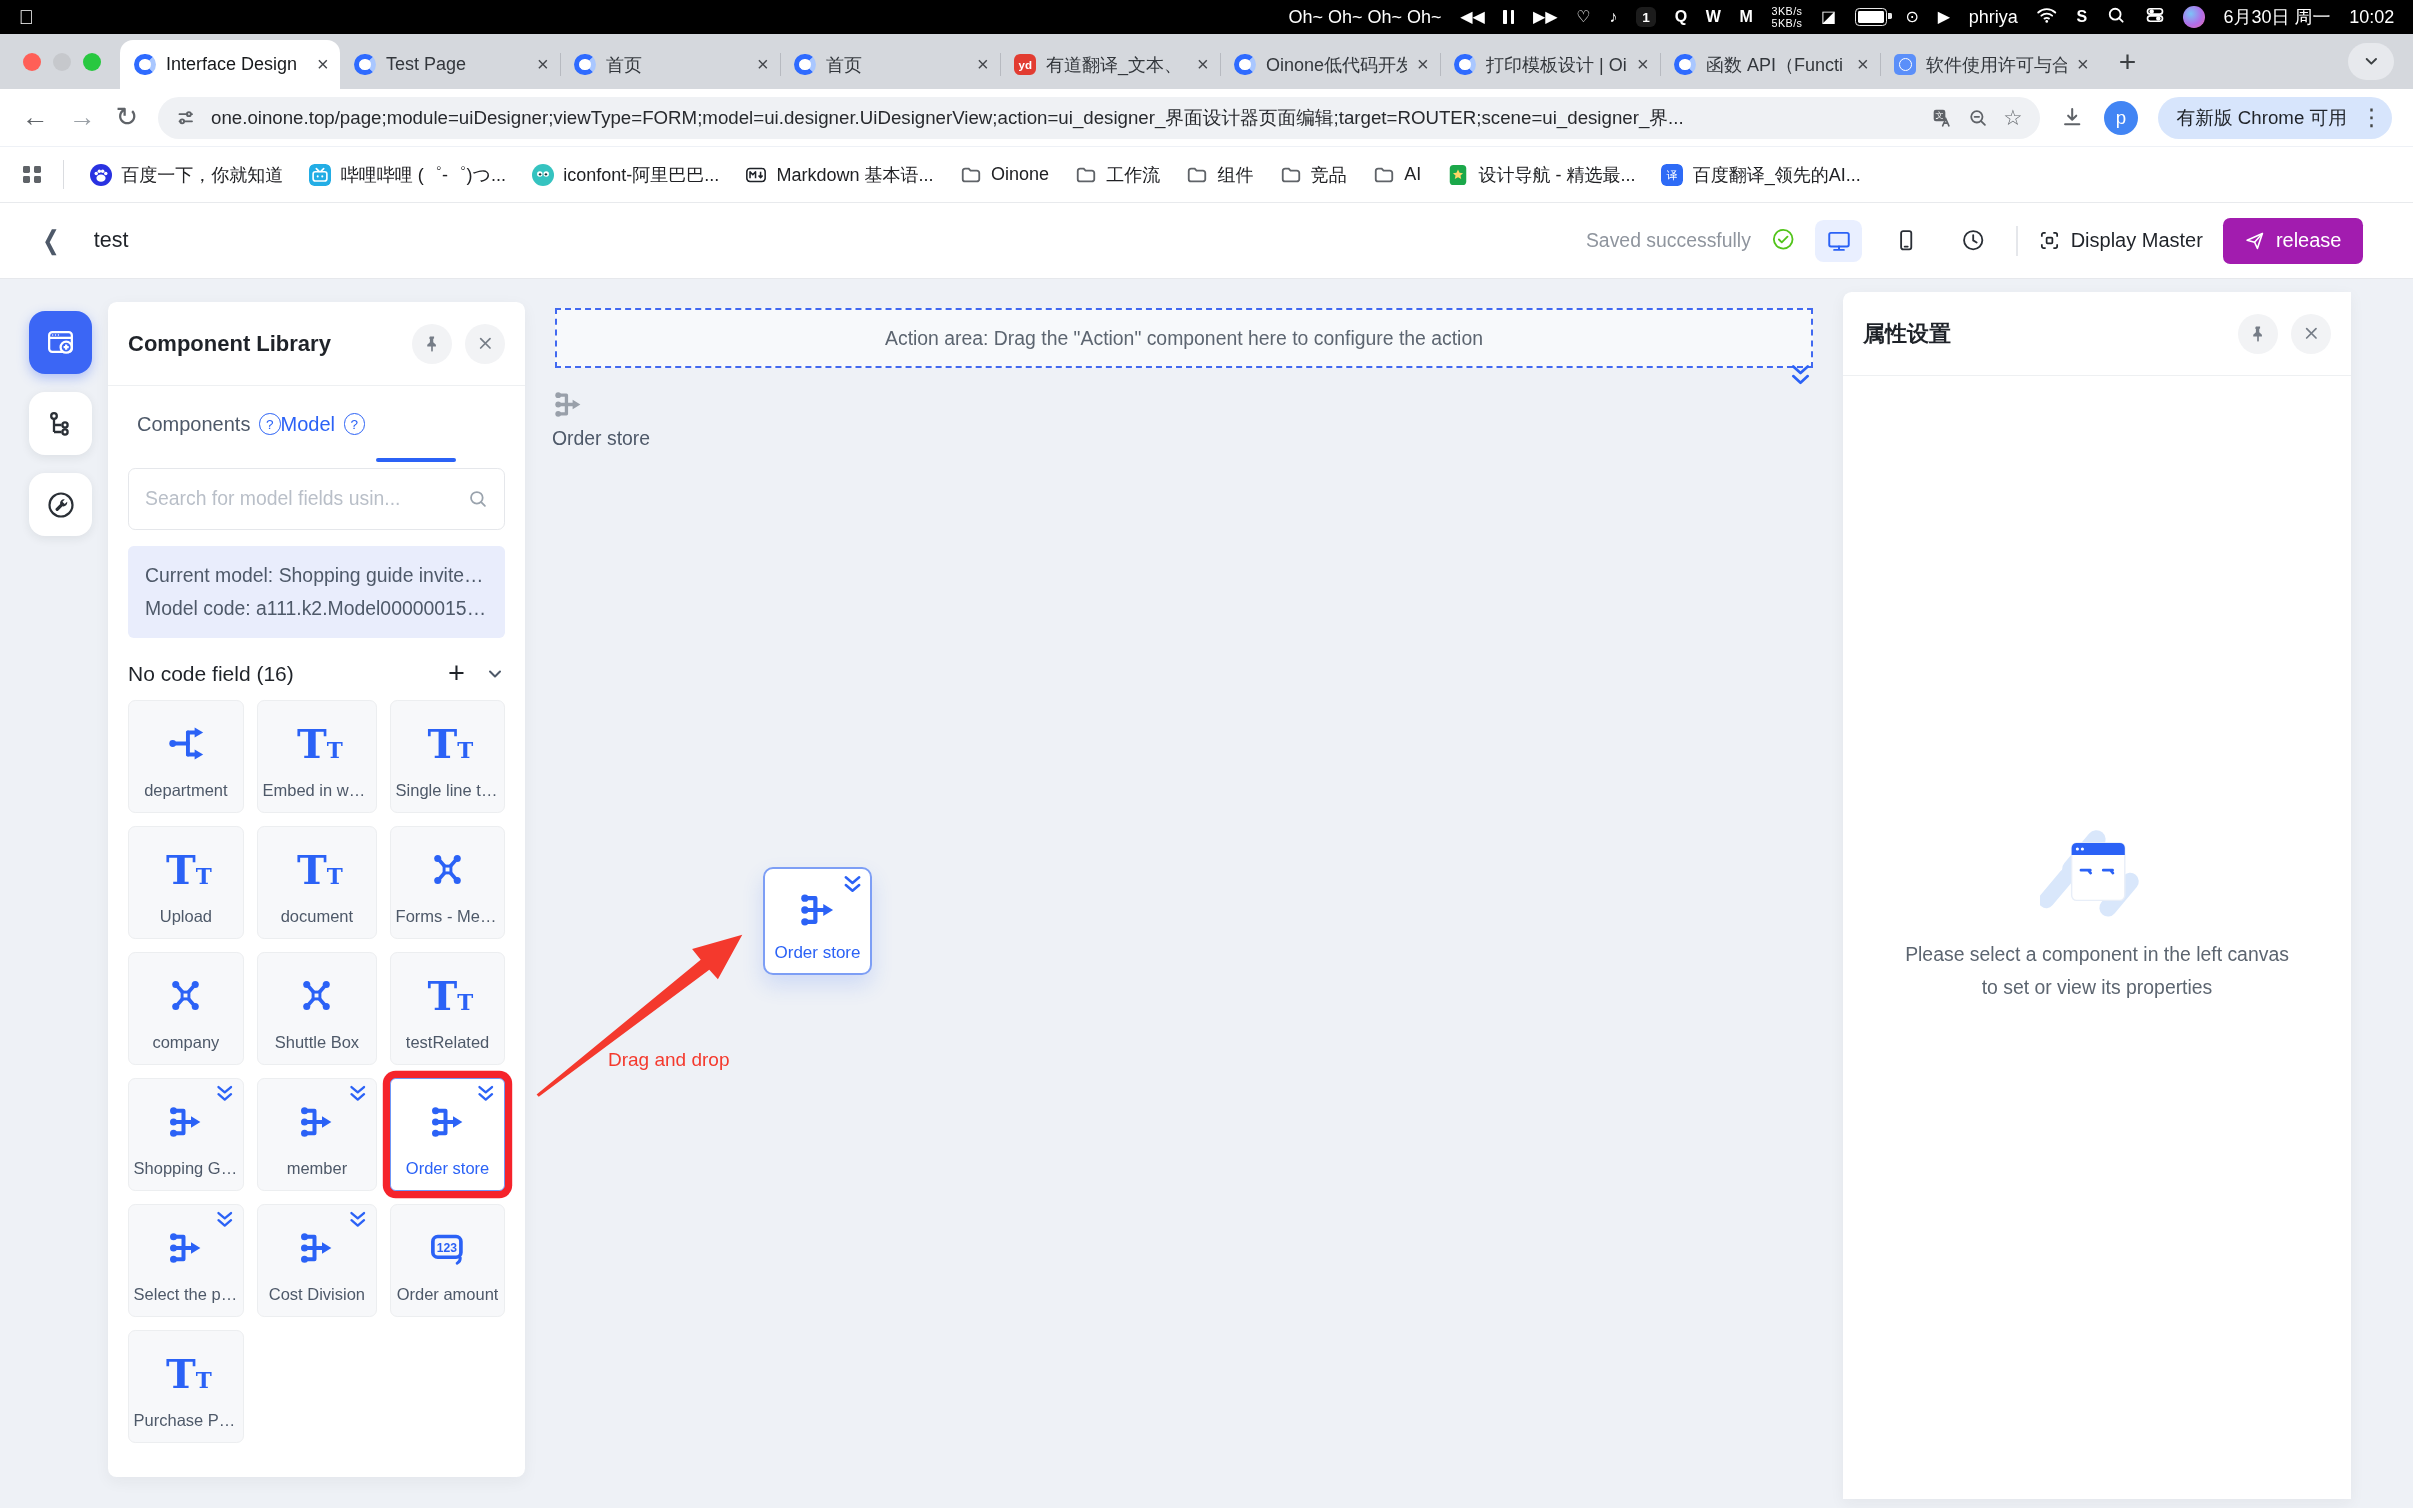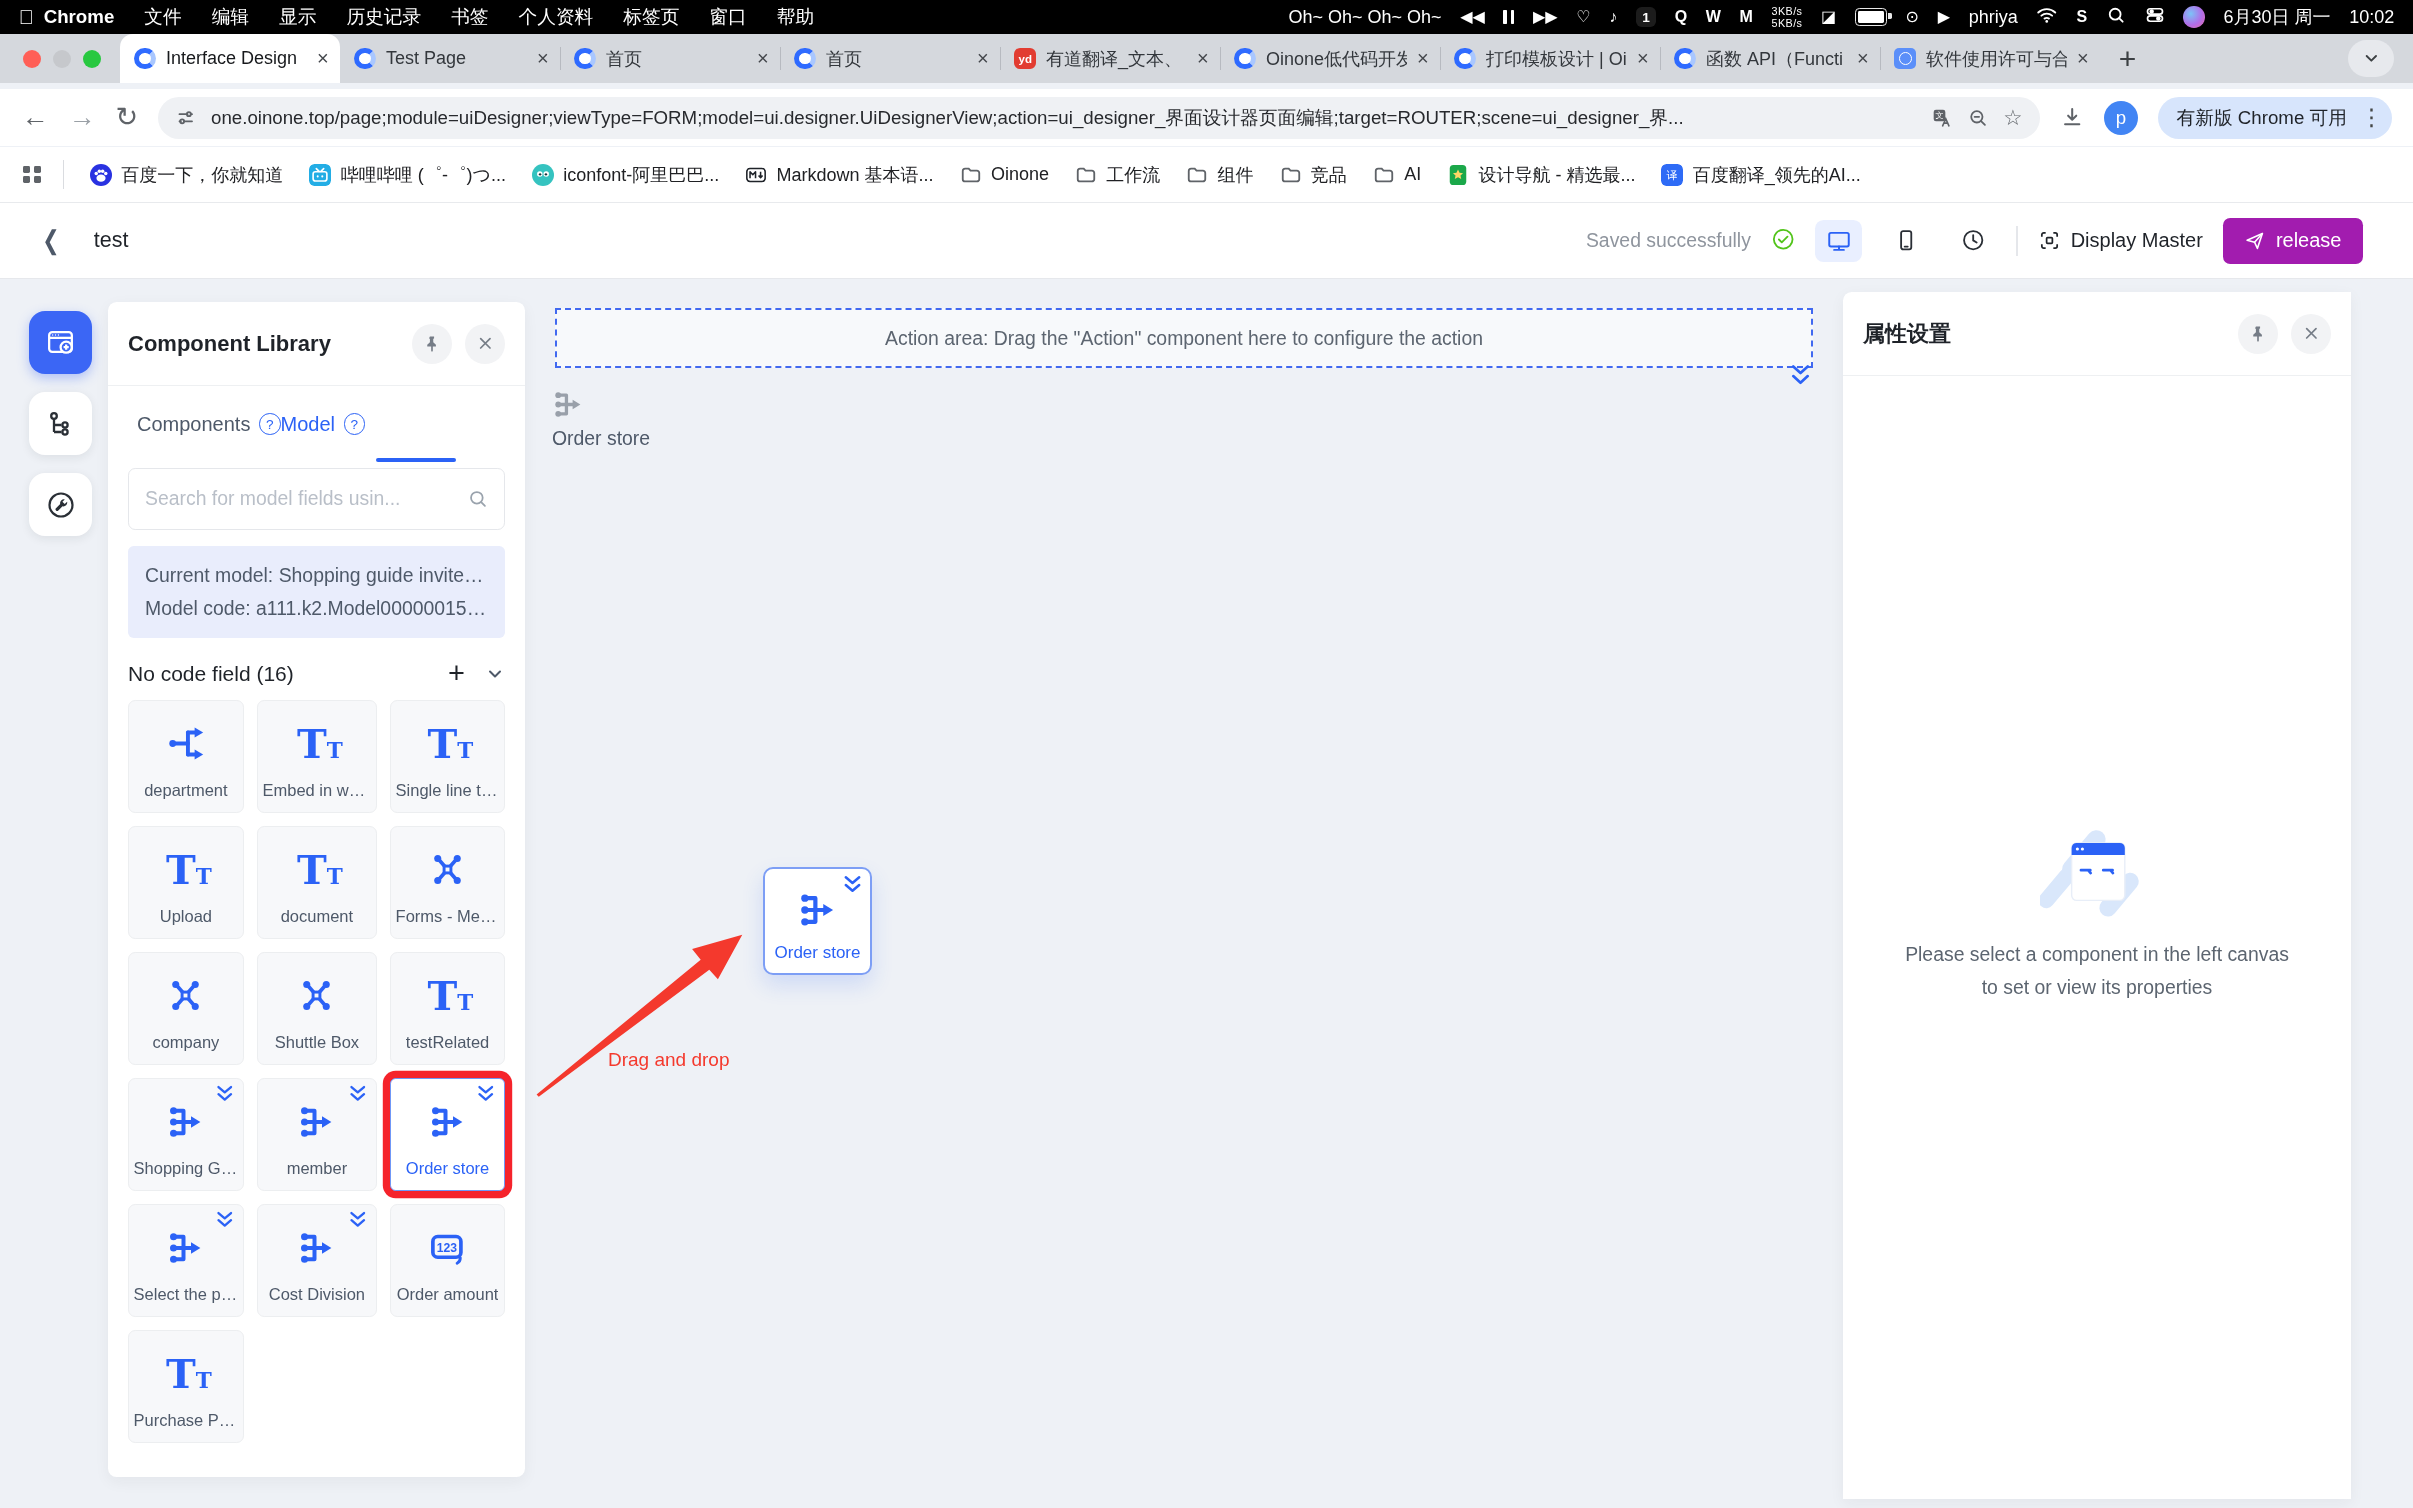--- a/index.html
+++ b/index.html
@@ -14,21 +14,21 @@
   .mb-right{margin-left:auto;display:flex;align-items:center;gap:18.7px;font-size:18px;white-space:nowrap}
   .mb-right .glyph{font-size:16px;line-height:1}
   .pause{display:inline-flex;gap:3.6px}.pause i{width:3.6px;height:14.4px;background:#fff;border-radius:0.7px}
   .speed{font-size:10.8px;line-height:12.2px;text-align:right;letter-spacing:0.4px}
   .battery{width:30px;height:16px;border:1.4px solid #e8e8e8;border-radius:4.3px;position:relative}
   .battery:after{content:"";position:absolute;right:-5.7px;top:3.6px;width:3.6px;height:6.5px;background:#e8e8e8;border-radius:0 1.4px 1.4px 0}
   .battery i{position:absolute;inset:2.2px;background:#fff;border-radius:1.4px}
   .siri{width:21.5px;height:21.5px;border-radius:50%;background:radial-gradient(circle at 35% 35%,#7cc3f7,#b06ee8 55%,#e86aa6)}
   .circle1{width:20px;height:20px;border-radius:5.7px;background:#1c1c1c;color:#fff;display:flex;align-items:center;justify-content:center;font-size:13.6px;font-weight:bold}
   
-  .tabstrip{position:absolute;top:34px;left:0;right:0;height:49px;background:#d5d8dd;display:flex;align-items:flex-end}
+  .tabstrip{position:absolute;top:34px;left:0;right:0;height:55px;background:#d5d8dd;display:flex;align-items:flex-end}
   .lights{display:flex;gap:12.2px;align-items:center;height:100%;padding:0 18.7px 0 23px}
   .light{width:18px;height:18px;border-radius:50%}
   .light.r{background:#ff5f57}.light.y{background:#c6c8cc}.light.g{background:#28c840}
   .tabs{display:flex;align-items:flex-end;height:100%}
   .tab{width:220px;height:49px;display:flex;align-items:center;gap:10px;padding:0 11.5px 0 14.4px;
        font-size:18px;color:#33373c;position:relative;box-sizing:border-box}
   .tab.active{background:#fff;border-radius:13px 13px 0 0;z-index:2;color:#17191c}
   .tab.sep:before{content:"";position:absolute;left:0;top:13px;bottom:13px;width:1.4px;background:#b7bac0}
   .tab .ttl{flex:1;overflow:hidden;white-space:nowrap}
   .tab .close{color:#44474c;font-size:20px;flex:none}
@@ -124,32 +124,20 @@
   .empty{position:absolute;top:532px;left:0;right:0;display:flex;flex-direction:column;align-items:center}
   .empty .txt{font-size:19.4px;color:#5c6570;line-height:33px;text-align:center}
 </style>
 </head>
 <body>
 
 <div id="screen">
 
   <div class="menubar">
     <span class="apple"></span>
-    <span class="menu-items">
-        <span class="menu-item bold">Chrome</span>
-        <span class="menu-item">文件</span>
-        <span class="menu-item">编辑</span>
-        <span class="menu-item">显示</span>
-        <span class="menu-item">历史记录</span>
-        <span class="menu-item">书签</span>
-        <span class="menu-item">个人资料</span>
-        <span class="menu-item">标签页</span>
-        <span class="menu-item">窗口</span>
-        <span class="menu-item">帮助</span>
-      </span>
     <span class="mb-right">
       <span>Oh~ Oh~ Oh~ Oh~</span>
       <span class="glyph">◀◀</span>
       <span class="pause">
           <i></i>
           <i></i>
         </span>
       <span class="glyph">▶▶</span>
       <span class="glyph">♡</span>
       <span class="glyph">♪</span>

